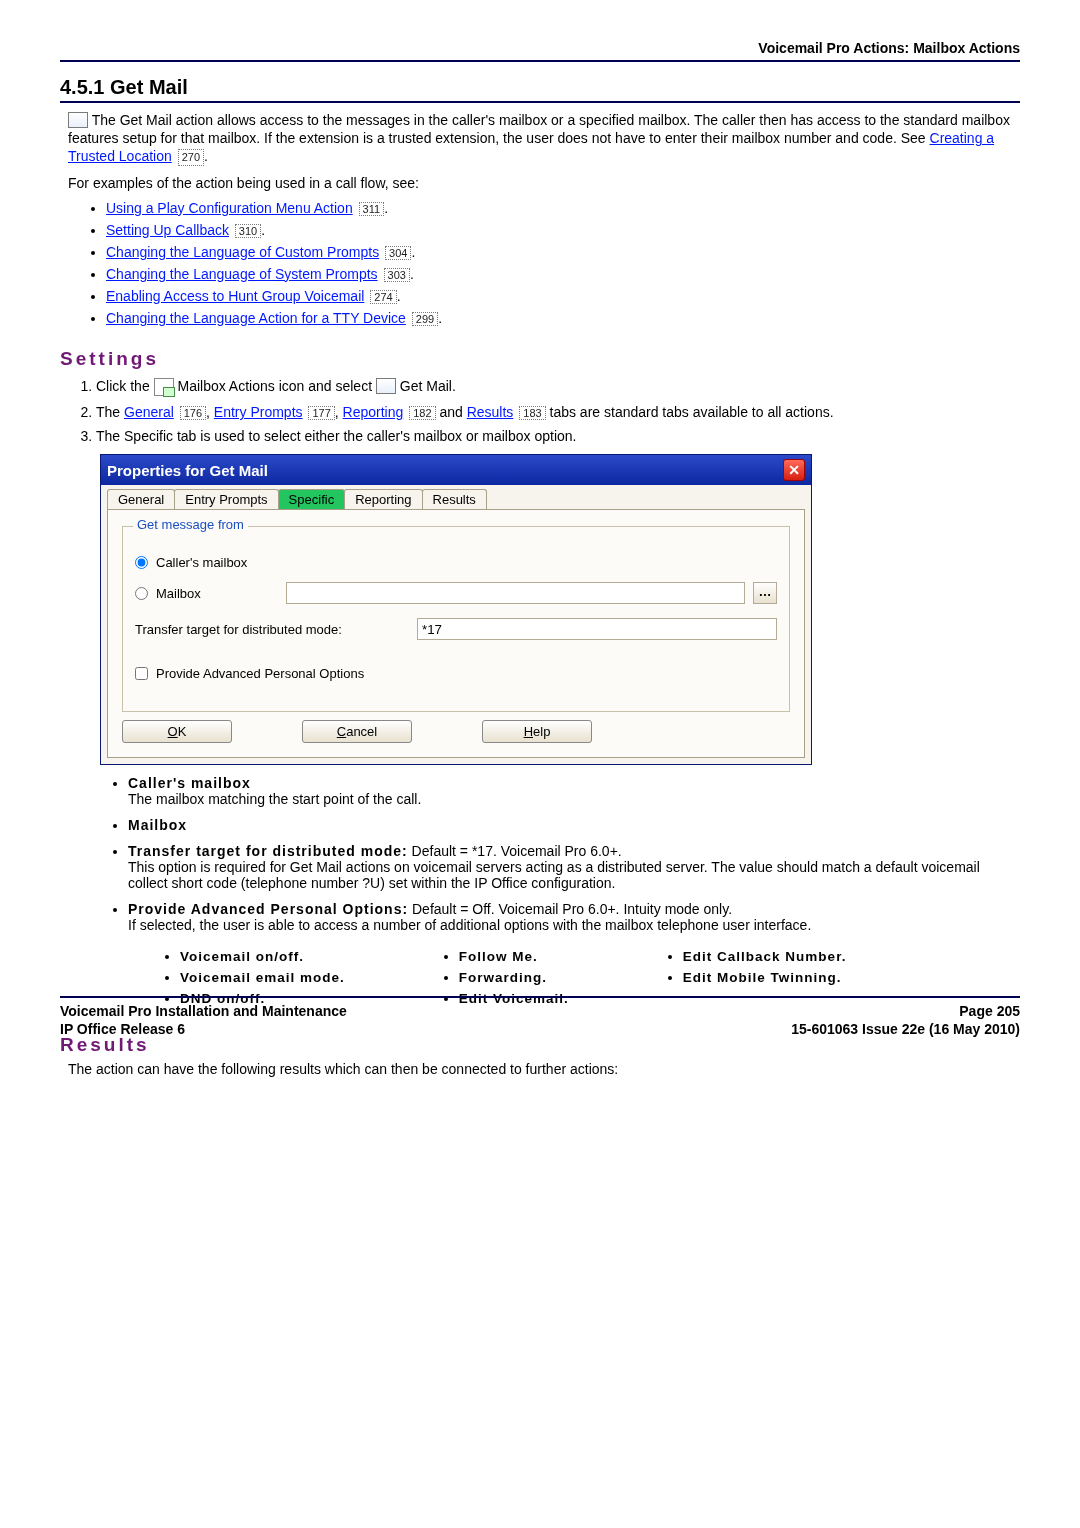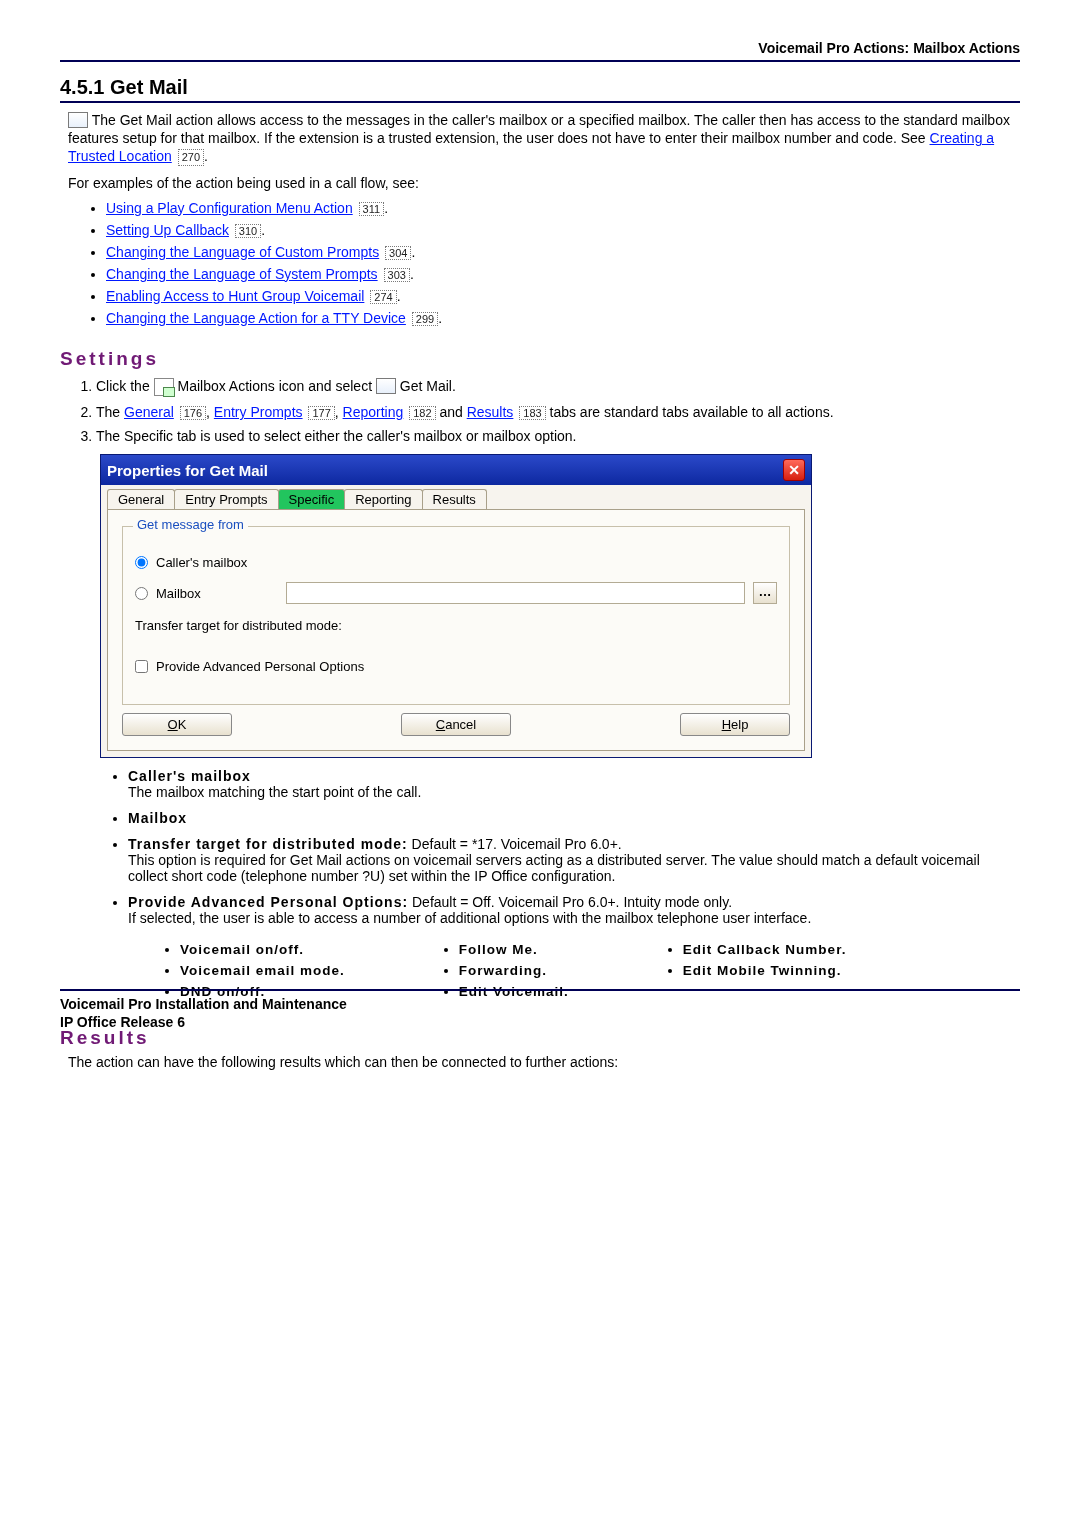--- a/index.html
+++ b/index.html
@@ -157,21 +157,21 @@
     width: 24px; height: 22px;
     border: 1px solid #b3ab94;
     background: linear-gradient(#fff,#e8e1cf);
     text-align: center;
     font-weight: bold;
     line-height: 18px;
   }
   .btnrow {
     display: flex;
     gap: 70px;
-    justify-content: space-between;
+    justify-content: flex-start;
     padding-top: 8px;
   }
   .btn {
     width: 110px;
     text-align: center;
     padding: 3px 0;
     border: 1px solid #888;
     background: linear-gradient(#fff,#e8e1cf);
     border-radius: 3px;
   }
@@ -280,20 +280,21 @@
           <input type="radio" style="">
           <span style="width:90px">Mailbox</span>
           <input class="txtfield" style="flex: 1 1 0%; margin-left: 40px;">
           <div class="morebtn">
             <span>…</span>
           </div>
         </div>
 
         <div class="row">
           <span style="width:270px">Transfer target for distributed mode:</span>
+          <input class="txtfield" style="flex: 1 1 0%;" value="*17">
         </div>
 
         <div class="check-row" style="margin-top:26px">
           <input type="checkbox" style="">
           <span>Provide Advanced Personal Options</span>
         </div>
       </div>
 
       <div class="btnrow">
         <div class="btn"><u>O</u><span>K</span></div>
@@ -341,15 +342,19 @@
   </div>
 
   <div class="results-h">Results</div>
   <p>The action can have the following results which can then be connected to further actions:</p>
 
   <div class="footer">
     <div>
       <div>Voicemail Pro Installation and Maintenance</div>
       <div>IP Office Release 6</div>
     </div>
+    <div style="text-align:right">
+      <div>Page 205</div>
+      <div>15-601063 Issue 22e (16 May 2010)</div>
+    </div>
   </div>
 
 </div>
 
 </body></html>

